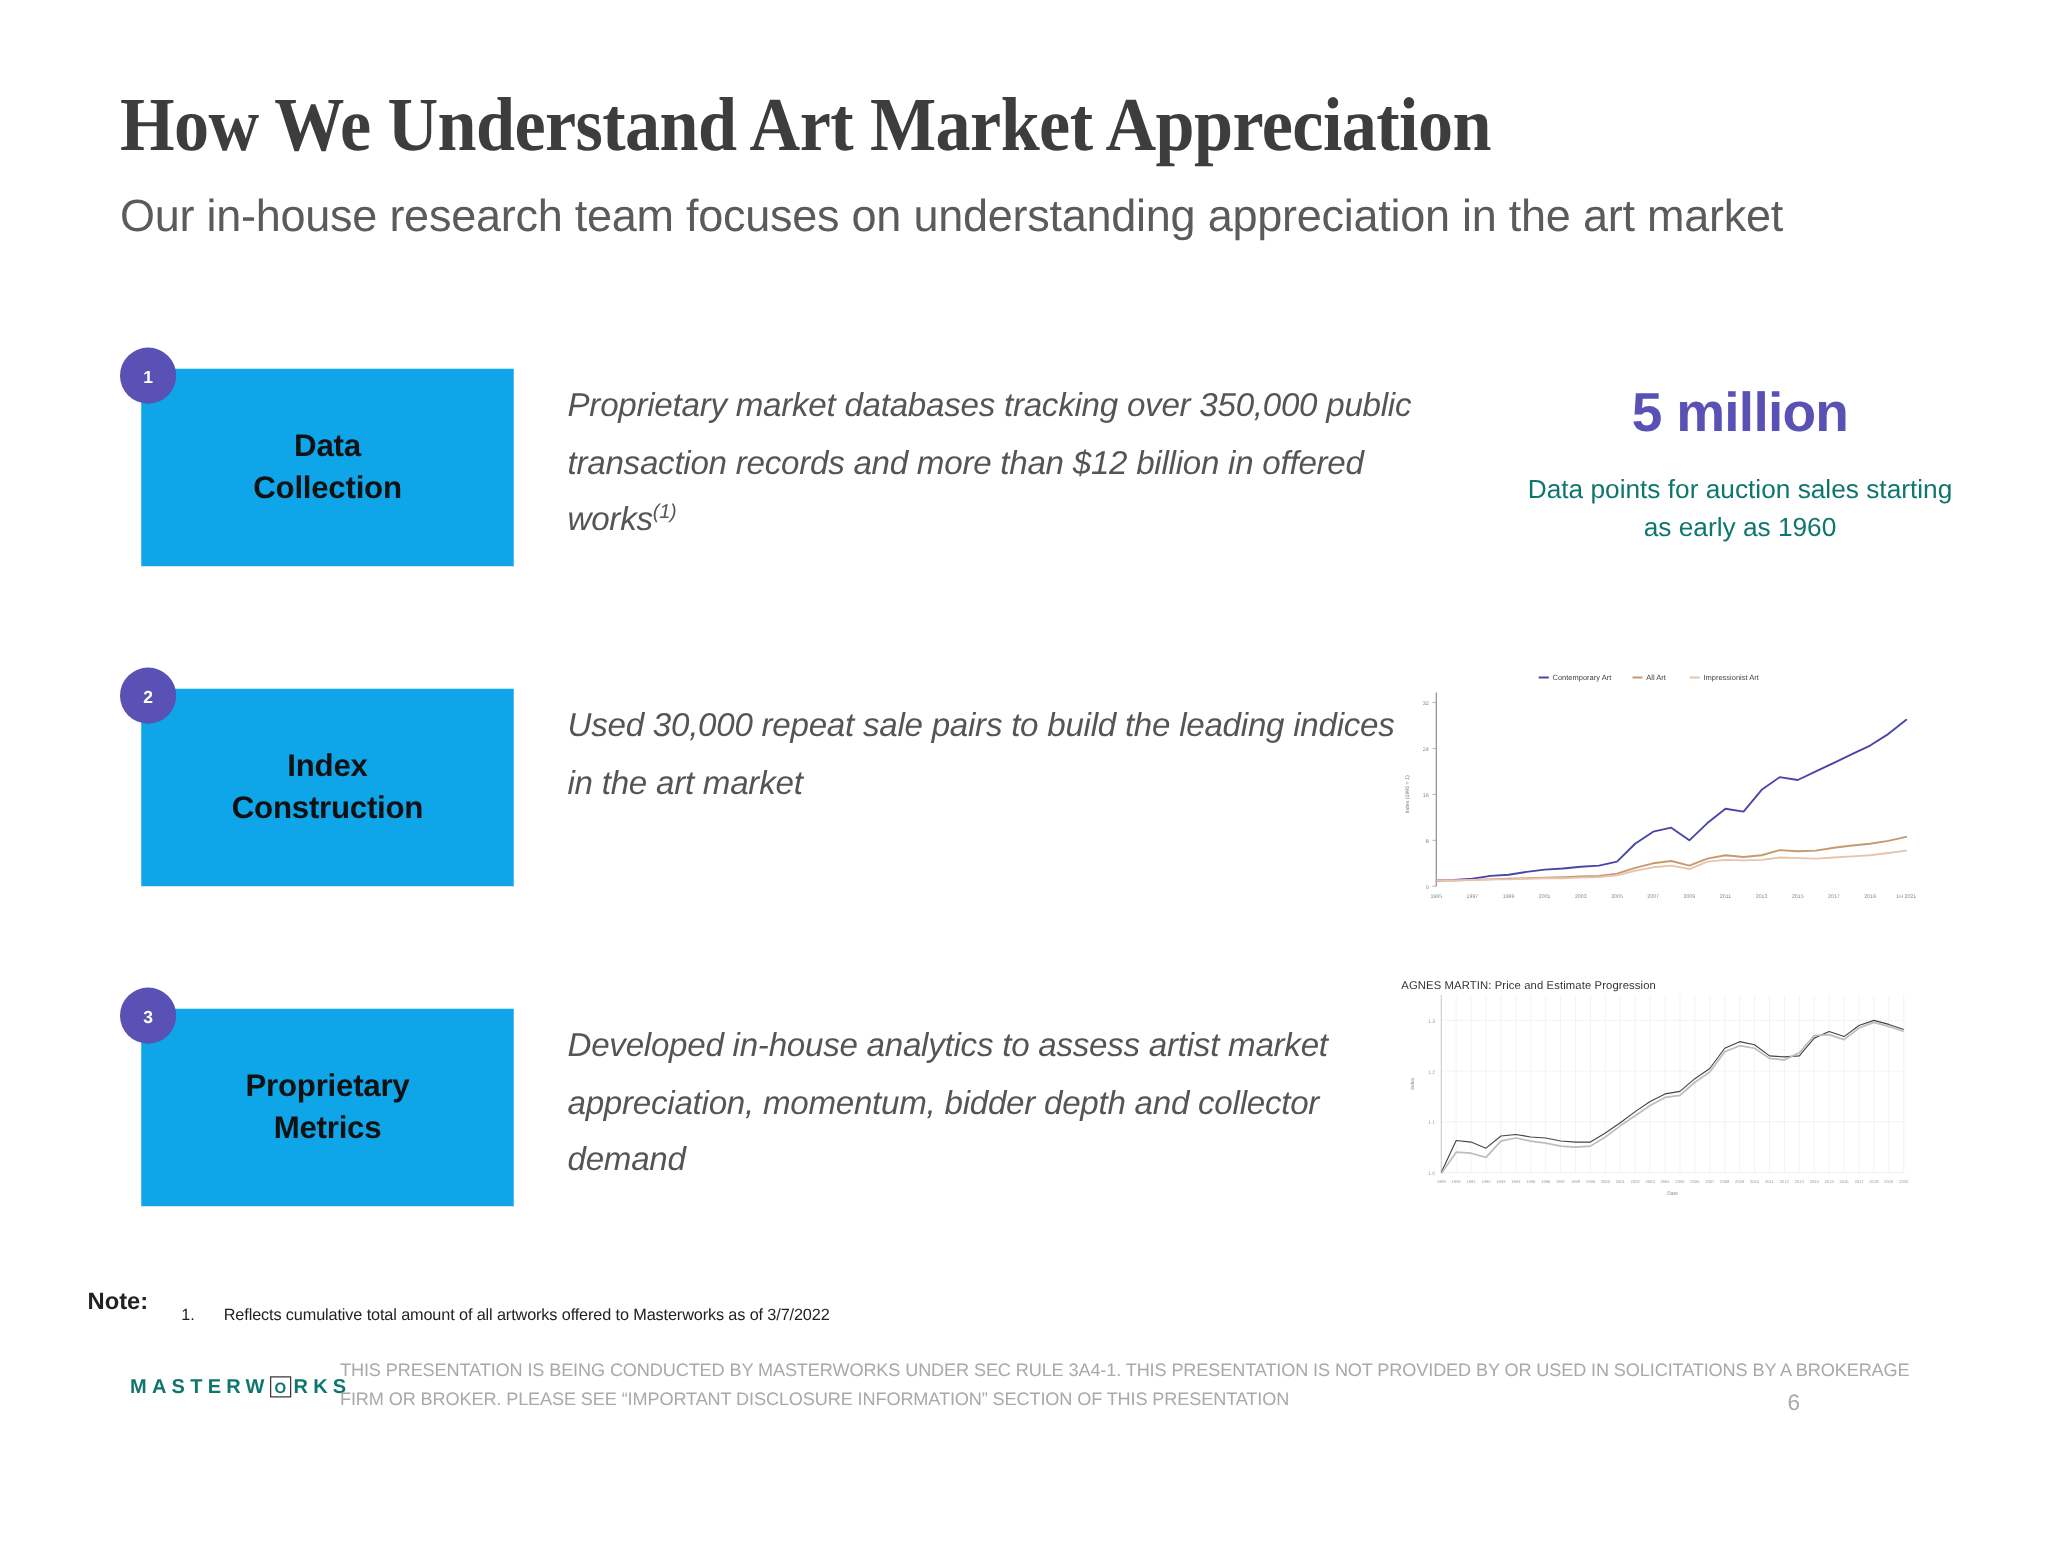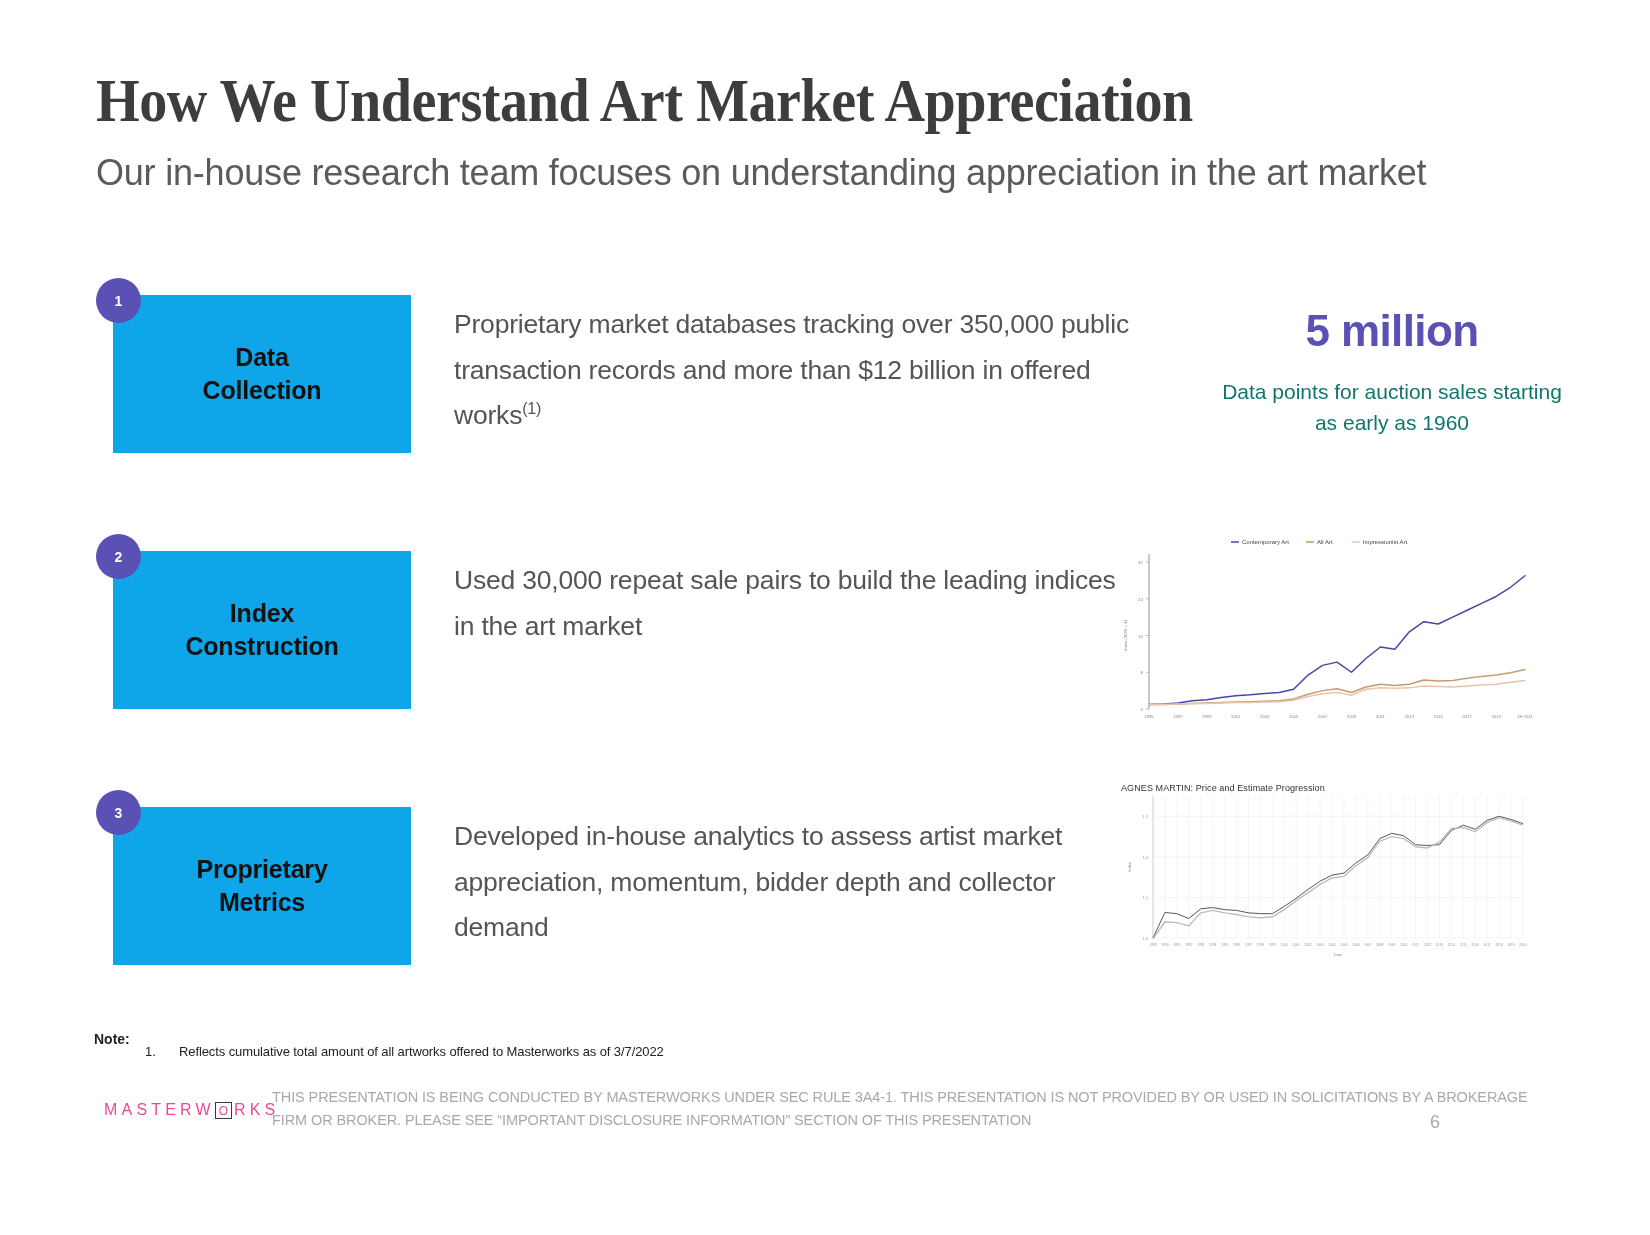--- a/index.html
+++ b/index.html
@@ -53,48 +53,49 @@
     background: #5a51b5;
     color: #fff; font-size: 14px; font-weight: 700;
     display: flex; align-items: center; justify-content: center;
     z-index: 3;
   }
   .body-text {
     position: absolute; left: 454px; top: 24px;
     width: 680px;
     font-size: 26.5px; color: #555; line-height: 1.72;
     letter-spacing: -0.2px;
+    font-style: italic;
   }
   .body-text sup { font-size: 16px; vertical-align: super; }
 
   
   .stat { position: absolute; left: 1222px; top: 28px; width: 340px; text-align: center; }
   .stat-value { font-size: 44px; font-weight: 700; color: #5a51b5; letter-spacing: -0.6px; }
   .stat-caption { margin-top: 20px; font-size: 21px; color: #0f766e; line-height: 1.48; }
 
   
   .chart-wrap { position: absolute; }
   #chart-1 { left: 1113px; top: 520px; width: 420px; height: 215px; }
   #chart-2 { left: 1113px; top: 778px; width: 420px; height: 190px; }
   .chart-svg { display: block; width: 100%; height: 100%; }
   .chart-title-2 {
     position: absolute; left: 1121px; top: 783px;
     font-size: 9px; color: #333; font-weight: 400; letter-spacing: 0.1px;
   }
 
   
-  .note-label { position: absolute; left: 70px; top: 1031px; font-size: 14px; font-weight: 700; color: #222; margin-left: 24px; }
+  .note-label { position: absolute; left: 70px; top: 1031px; font-size: 19px; font-weight: 700; color: #222; }
   .note-num   { position: absolute; left: 145px; top: 1044px; font-size: 13px; color: #222; }
   .note-text  { position: absolute; left: 179px; top: 1044px; font-size: 13px; color: #222; letter-spacing: -0.1px; }
 
   
   .logo {
     position: absolute; left: 104px; top: 1101px;
-    display: flex; align-items: flex-end;
-    font-size: 16px; font-weight: 400; letter-spacing: 4.2px; color: #ec4899;
+    display: flex; align-items: flex-start;
+    font-size: 16px; font-weight: 700; letter-spacing: 4.2px; color: #0f766e;
   }
   .logo .boxed-o {
     display: inline-flex; align-items: center; justify-content: center;
     width: 17px; height: 17px; border: 1.4px solid #3a3a3a;
     font-size: 12px; letter-spacing: 0; margin: 0 2px 0 0;
   }
   .disclaimer {
     position: absolute; left: 272px; top: 1086px; width: 1280px;
     font-size: 14.5px; color: #a8a8ad; line-height: 1.62; letter-spacing: -0.1px;
   }

